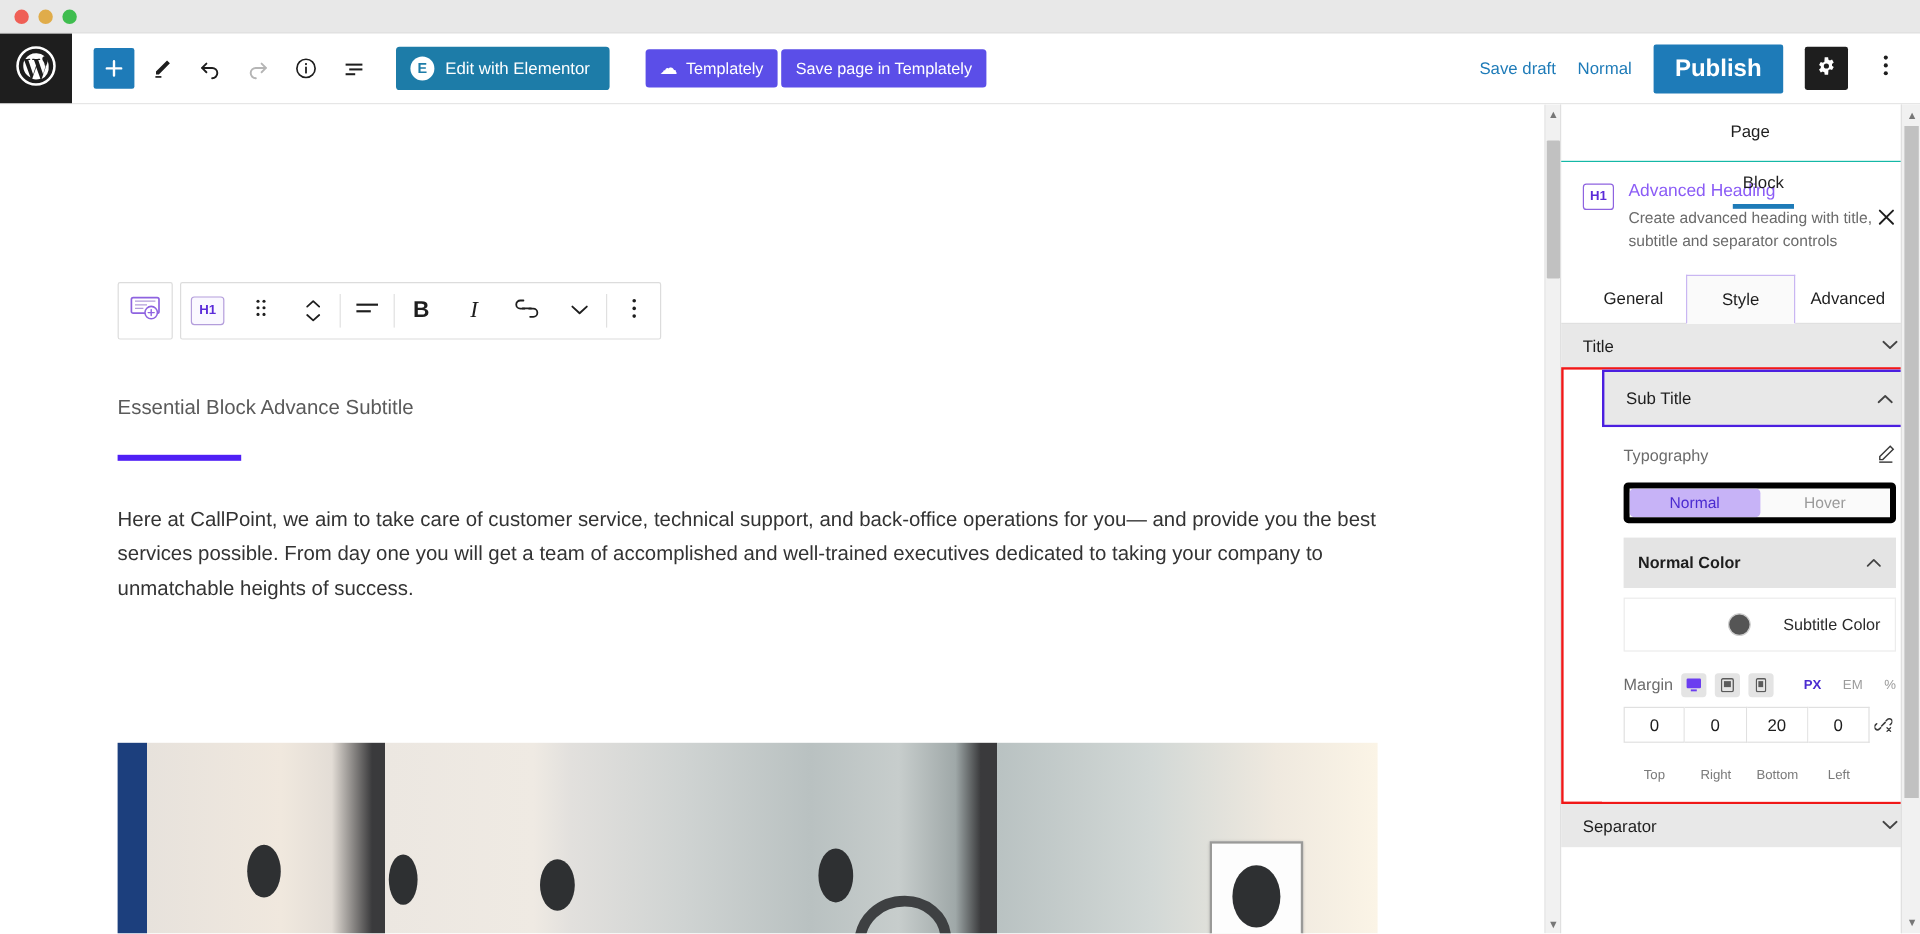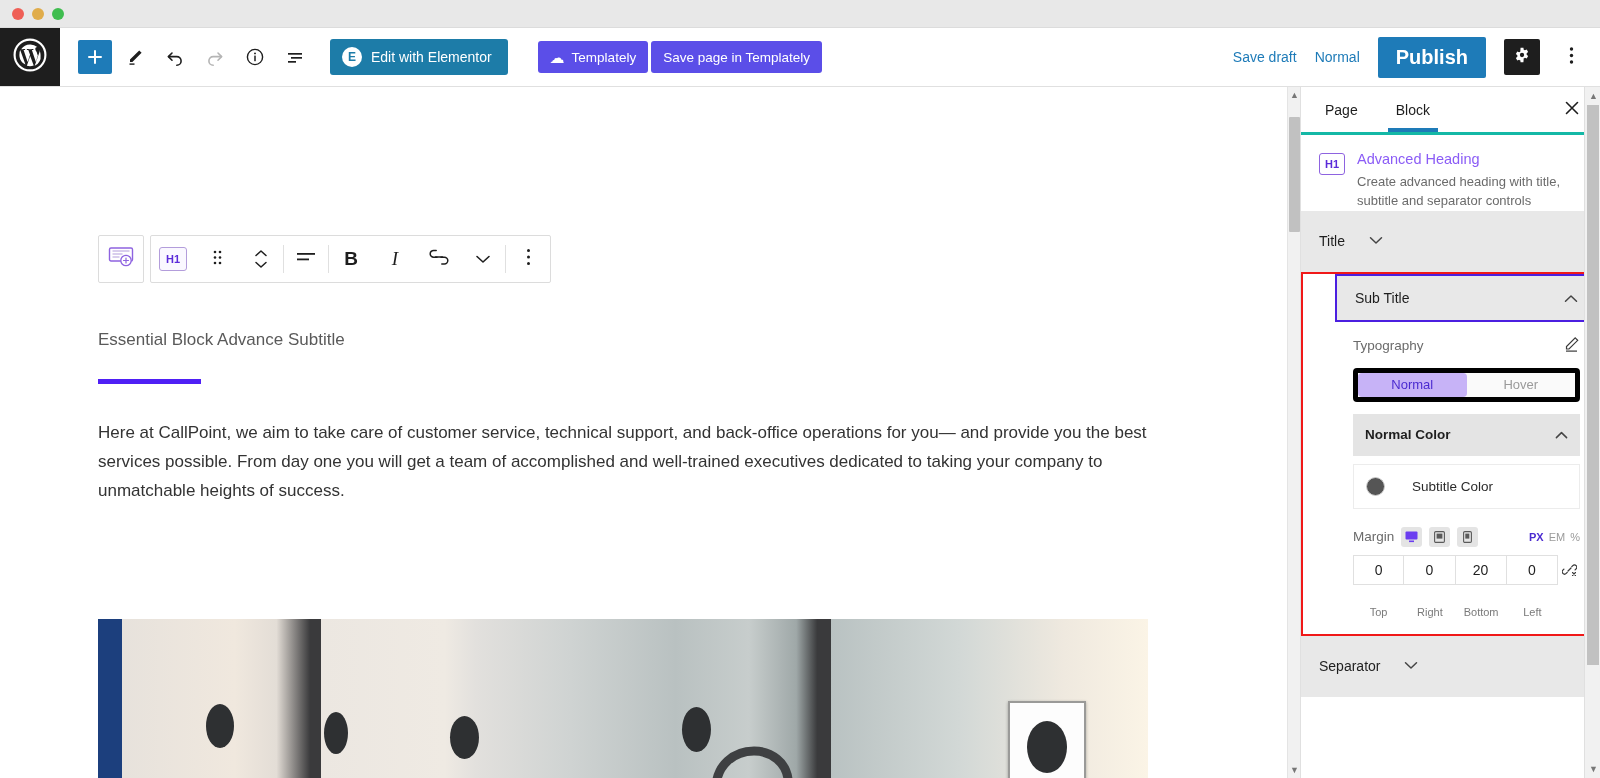--- a/index.html
+++ b/index.html
@@ -151,21 +151,21 @@
     color: #3e4042;
   }
 
   
   .sidebar {
     width: 300px; background: #fff; border-left: 1px solid #e0e0e0;
     display: flex; flex-direction: column; position: relative;
   }
   .sb-tabs {
     display: flex; align-items: center; height: 48px;
-    border-bottom: 3px solid #14b8a6; padding-left: 16px; position: relative;
+    border-bottom: 1px solid #14b8a6; padding-left: 16px; position: relative; flex-direction: column;
   }
   .sb-tab {
     font-size: 14px; color: #1e1e1e; padding: 14px 8px 13px; cursor: pointer;
     position: relative;
   }
   .sb-tab + .sb-tab { margin-left: 22px; }
   .sb-tab.active::after {
     content: ''; position: absolute; left: 0; right: 0; bottom: -1px;
     height: 4px; background: #1e7bb8;
   }
@@ -190,21 +190,21 @@
   .sb-subtab {
     flex: 1; text-align: center; font-size: 14px; color: #1e1e1e;
     padding: 11px 0 12px; cursor: pointer;
   }
   .sb-subtab.active {
     border: 1px solid #c9b6f2; border-bottom: 1px solid #fafafa;
     background: #fafafa; margin-bottom: -1px;
   }
 
   .panel-section {
-    height: 61px; display: flex; align-items: center; justify-content: flex-start;
+    height: 36px; display: flex; align-items: center; justify-content: space-between;
     padding: 0 18px; background: #e8e8e8; font-size: 14px; color: #1e1e1e;
     cursor: pointer;
     gap: 24px;
   }
   .panel-section .chev { font-size: 12px; color: #444; }
 
   .subtitle-wrap {
     border: 2px solid #f01818; margin: 0 0 0 0; position: relative; padding-left: 32px;
   }
   .subtitle-head {
@@ -232,39 +232,39 @@
     background: #c7b3f7; color: #4b2bd0; border-radius: 4px;
   }
 
   .normal-color-head {
     height: 42px; background: #e4e4e4; display: flex; align-items: center;
     justify-content: space-between; padding: 0 12px; font-size: 13.5px;
     color: #1e1e1e; font-weight: bold; margin-top: 12px; cursor: pointer;
   }
   .color-card {
     border: 1px solid #ececec; padding: 12px; display: flex; align-items: center;
-    gap: 27px; margin-top: 8px; background: #fff;
+    gap: 27px; margin-top: 8px; background: #fff; justify-content: flex-end;
   }
   .color-swatch {
     width: 19px; height: 19px; border-radius: 50%; background: #555;
     border: 1px solid #cfcfcf; cursor: pointer; flex: none;
   }
   .color-label { font-size: 13.5px; color: #2b2b2b; }
 
   .margin-row {
     display: flex; align-items: center; gap: 7px; margin-top: 18px;
   }
   .margin-label { font-size: 13.5px; color: #6b6b6b; }
   .dev-btn {
     width: 21px; height: 20px; background: #e4e4e4; border-radius: 3px;
     display: flex; align-items: center; justify-content: center;
     cursor: pointer; font-size: 11px; color: #5a5a5a;
   }
   .dev-btn.active { color: #6b3df0; }
-  .unit-group { margin-left: auto; display: flex; gap: 5px; align-items: baseline; }
+  .unit-group { margin-left: auto; display: flex; gap: 18px; align-items: baseline; }
   .unit { font-size: 11px; color: #9b9b9b; cursor: pointer; }
   .unit.active { color: #4b2bd0; font-weight: bold; }
 
   .margin-inputs { display: flex; align-items: flex-start; margin-top: 8px; }
   .mi-cell { flex: 1; }
   .mi-input {
     width: 100%; height: 30px; border: 1px solid #e0e0e0; text-align: center;
     font-size: 14px; color: #1e1e1e; font-family: inherit; outline: none;
     background: #fff;
   }
@@ -519,20 +519,25 @@
     </div>
 
     <div class="sb-blockinfo">
       <span class="blockinfo-icon">H1</span>
       <div>
         <div class="blockinfo-title">Advanced Heading</div>
         <div class="blockinfo-desc">Create advanced heading with title, subtitle and separator controls</div>
       </div>
     </div>
 
+    <div class="sb-subtabs">
+      <span class="sb-subtab">General</span>
+      <span class="sb-subtab active">Style</span>
+      <span class="sb-subtab">Advanced</span>
+    </div>
 
     <div class="panel-section">
       <span>Title</span>
       <span class="chev">
         <svg width="14" height="9" viewBox="0 0 14 9">
             <path d="M1.5 1.8L7 7l5.5-5.2" stroke="#444" stroke-width="1.5" fill="none" stroke-linecap="round" stroke-linejoin="round"></path>
           </svg>
       </span>
     </div>
 

